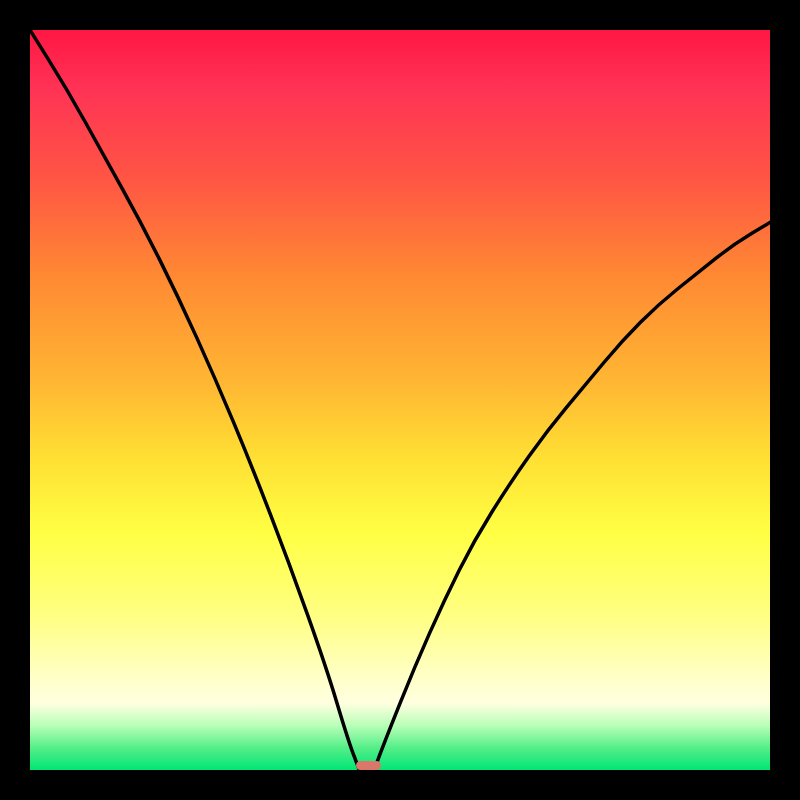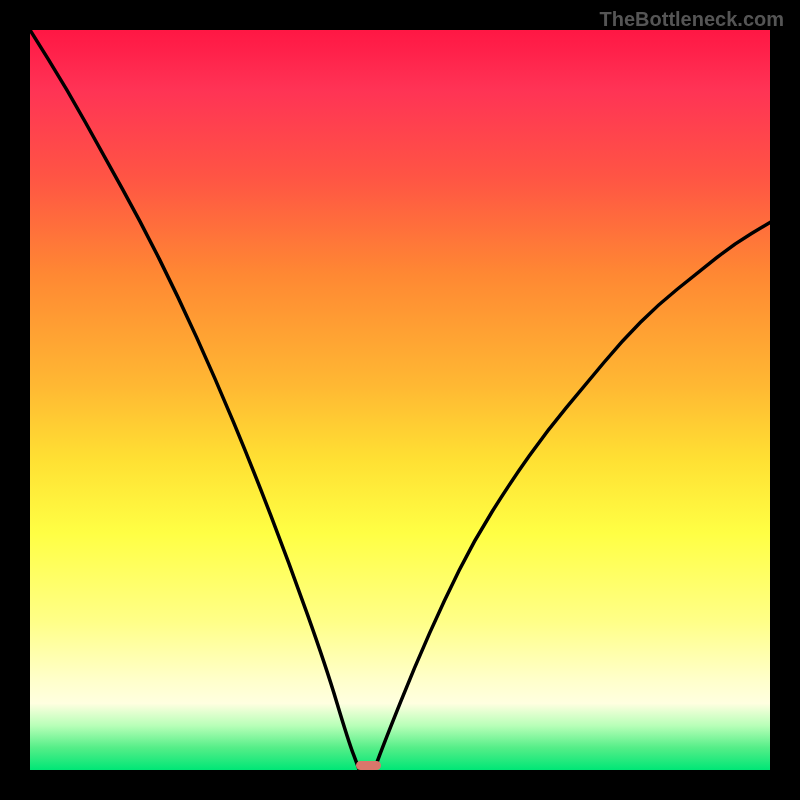--- a/index.html
+++ b/index.html
@@ -48,21 +48,20 @@
       background: #d9776b;
       border-radius: 6px;
       z-index: 6;
     }
   </style>
 </head>
 <body>
 
 <div class="outer">
 
-  <div class="watermark">TheBottleneck.com</div>
 
   <div class="plot-area">
     <svg class="curve-svg" viewBox="0 0 740 740" preserveAspectRatio="none">
       <path id="left-path" fill="none" stroke="#000" stroke-width="3.5" stroke-linecap="round" d="M 0 0 Q 0 0 18.5 29.600000000000023 Q 37 59.19999999999993 55.5 92.5 Q 74 125.80000000000007 92.5 159.10000000000002 Q 111 192.39999999999998 129.5 229.40000000000003 Q 148 266.4 166.5 307.1 Q 185 347.79999999999995 203.50000000000003 392.20000000000005 Q 222 436.6 240.5 484.70000000000005 Q 259 532.8 277.5 584.6 Q 296 636.4 307.09999999999997 673.4 Q 318.2 710.4 323.75 725.2 T 329.3 740"></path>
       <path id="right-path" fill="none" stroke="#000" stroke-width="3.5" stroke-linecap="round" d="M 344.1 740 Q 344.1 740 349.65 725.2 Q 355.2 710.4 370 673.4 Q 384.8 636.4 399.6 603.1 Q 414.40000000000003 569.8 429.2 540.2 Q 444 510.6 462.5 481 Q 481 451.4 499.50000000000006 425.5 Q 518 399.59999999999997 536.5 377.40000000000003 Q 555 355.2 573.5 332.99999999999994 Q 592 310.8 610.5 292.3 Q 629 273.8 647.5 259 Q 666 244.2 684.5 229.40000000000003 Q 703 214.60000000000002 721.5 203.5 T 740 192.39999999999998"></path>
     </svg>
     <div id="marker" class="marker" style="left: 325.6px; width: 25.9px; height: 8.88px; bottom: 0px; background: rgb(217, 119, 107);"></div>
   </div>
 
 </div>

